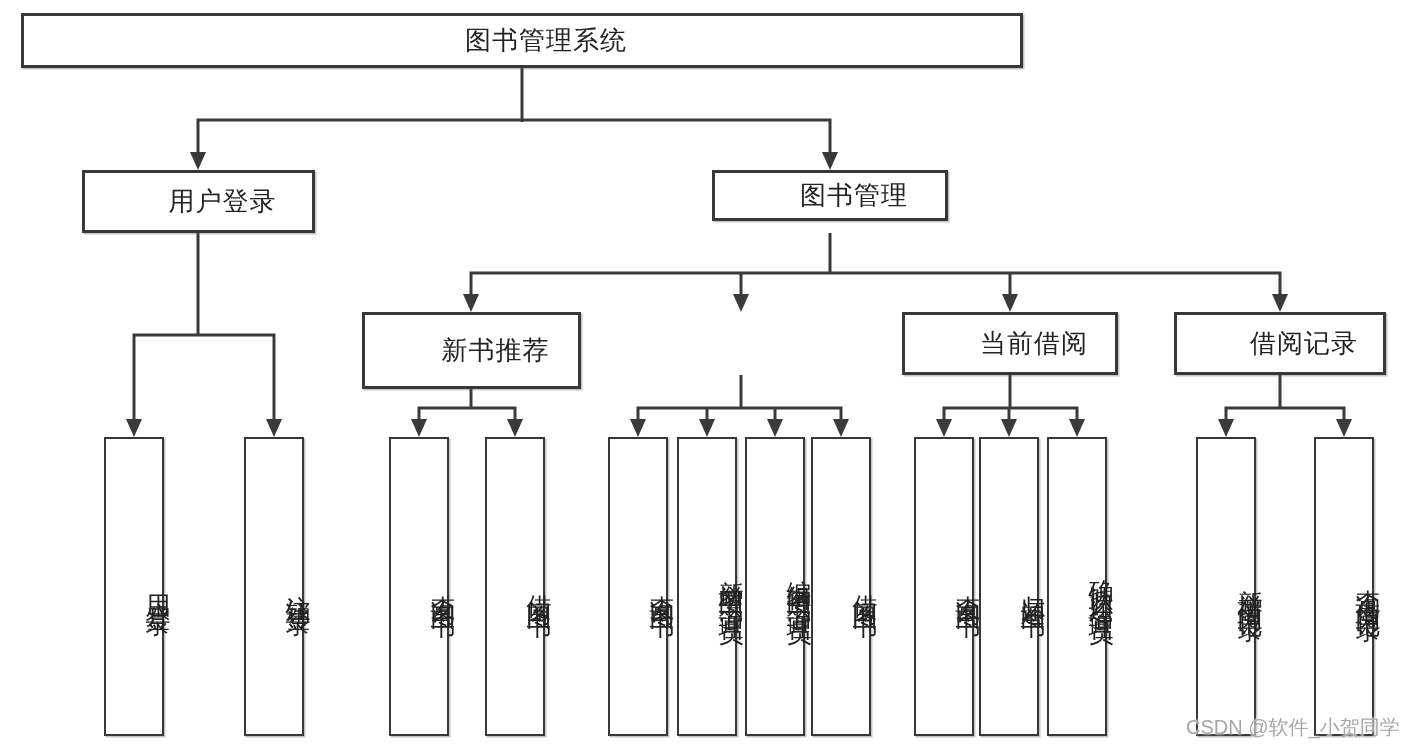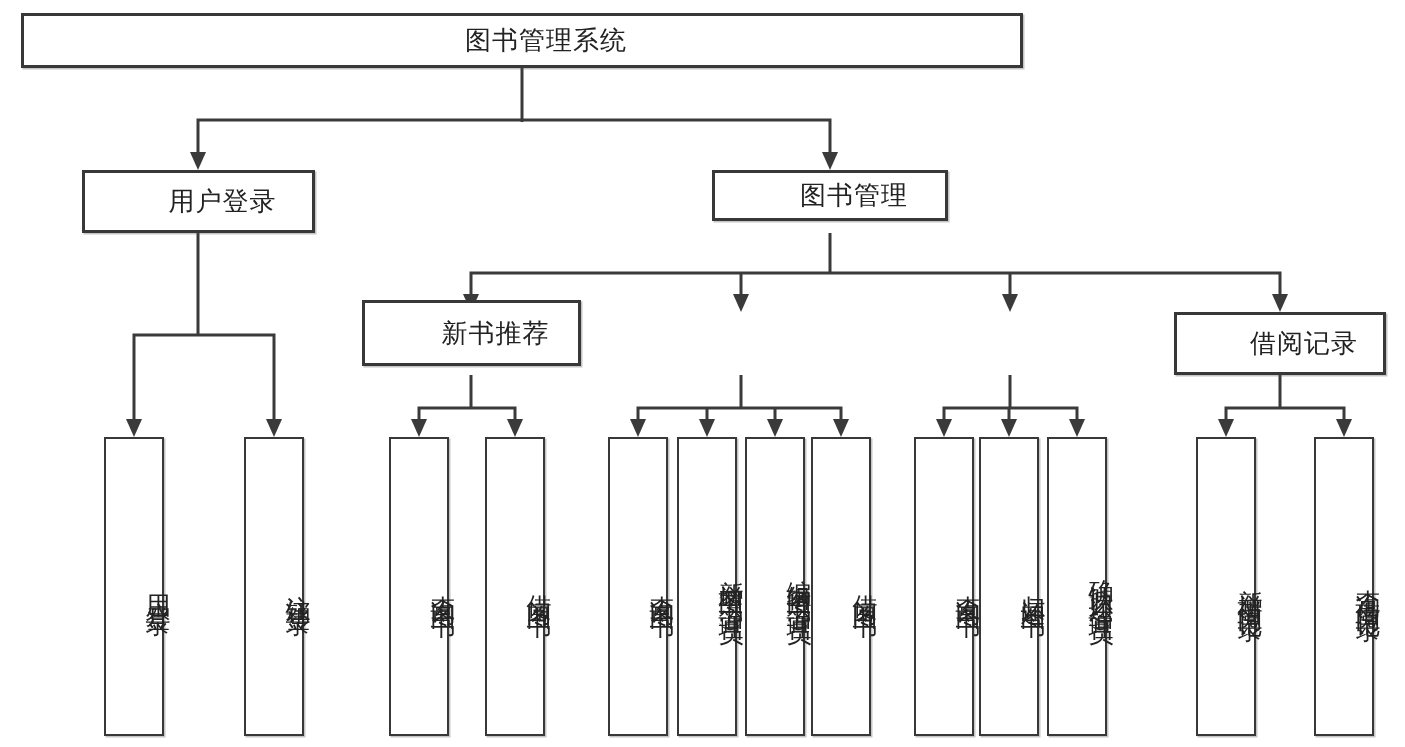--- a/index.html
+++ b/index.html
@@ -31,21 +31,21 @@
     align-items: center;
     justify-content: center;
     color: #222222;
     box-shadow: 1.5px 1.5px 0 rgba(90,90,90,0.35);
     padding-left: 48px;
   }
   .hbox { font-size: 26px; letter-spacing: 1px; }
   .root  { left: 21px;  top: 13px;  width: 1002px; height: 55px; }
   .l2a   { left: 82px;  top: 170px; width: 233px;  height: 63px; }
   .l2b   { left: 712px; top: 170px; width: 236px;  height: 51px; }
-  .l3a   { left: 362px;  top: 300px; width: 219px; height: 66px; }
+  .l3a   { left: 362px;  top: 312px; width: 219px; height: 77px; }
   .l3b   { left: 633px;  top: 312px; width: 216px; height: 63px; }
   .l3c   { left: 902px;  top: 312px; width: 216px; height: 63px; }
   .l3d   { left: 1174px; top: 312px; width: 212px; height: 63px; }
   .leaf {
     top: 437px;
     width: 60px;
     height: 299px;
     border-width: 2.5px;
     font-size: 25px;
   }
@@ -141,20 +141,23 @@
   <div class="box hbox l2a">
     <span>用户登录</span>
   </div>
   <div class="box hbox l2b">
     <span>图书管理</span>
   </div>
 
   <div class="box hbox l3a">
     <span>新书推荐</span>
   </div>
+  <div class="box hbox l3c">
+    <span>当前借阅</span>
+  </div>
   <div class="box hbox l3d">
     <span>借阅记录</span>
   </div>
 
   <div class="box leaf a1">
     <span class="vtext">用户登录</span>
   </div>
   <div class="box leaf a2">
     <span class="vtext">注销登录</span>
   </div>
@@ -189,14 +192,15 @@
     <span class="vtext">确认归还（管理员）</span>
   </div>
 
   <div class="box leaf e1">
     <span class="vtext">新增借阅记录</span>
   </div>
   <div class="box leaf e2">
     <span class="vtext">查询借阅记录</span>
   </div>
 
+  <div class="watermark">CSDN @软件_小贺同学</div>
 
 </div>
 
 </body></html>

